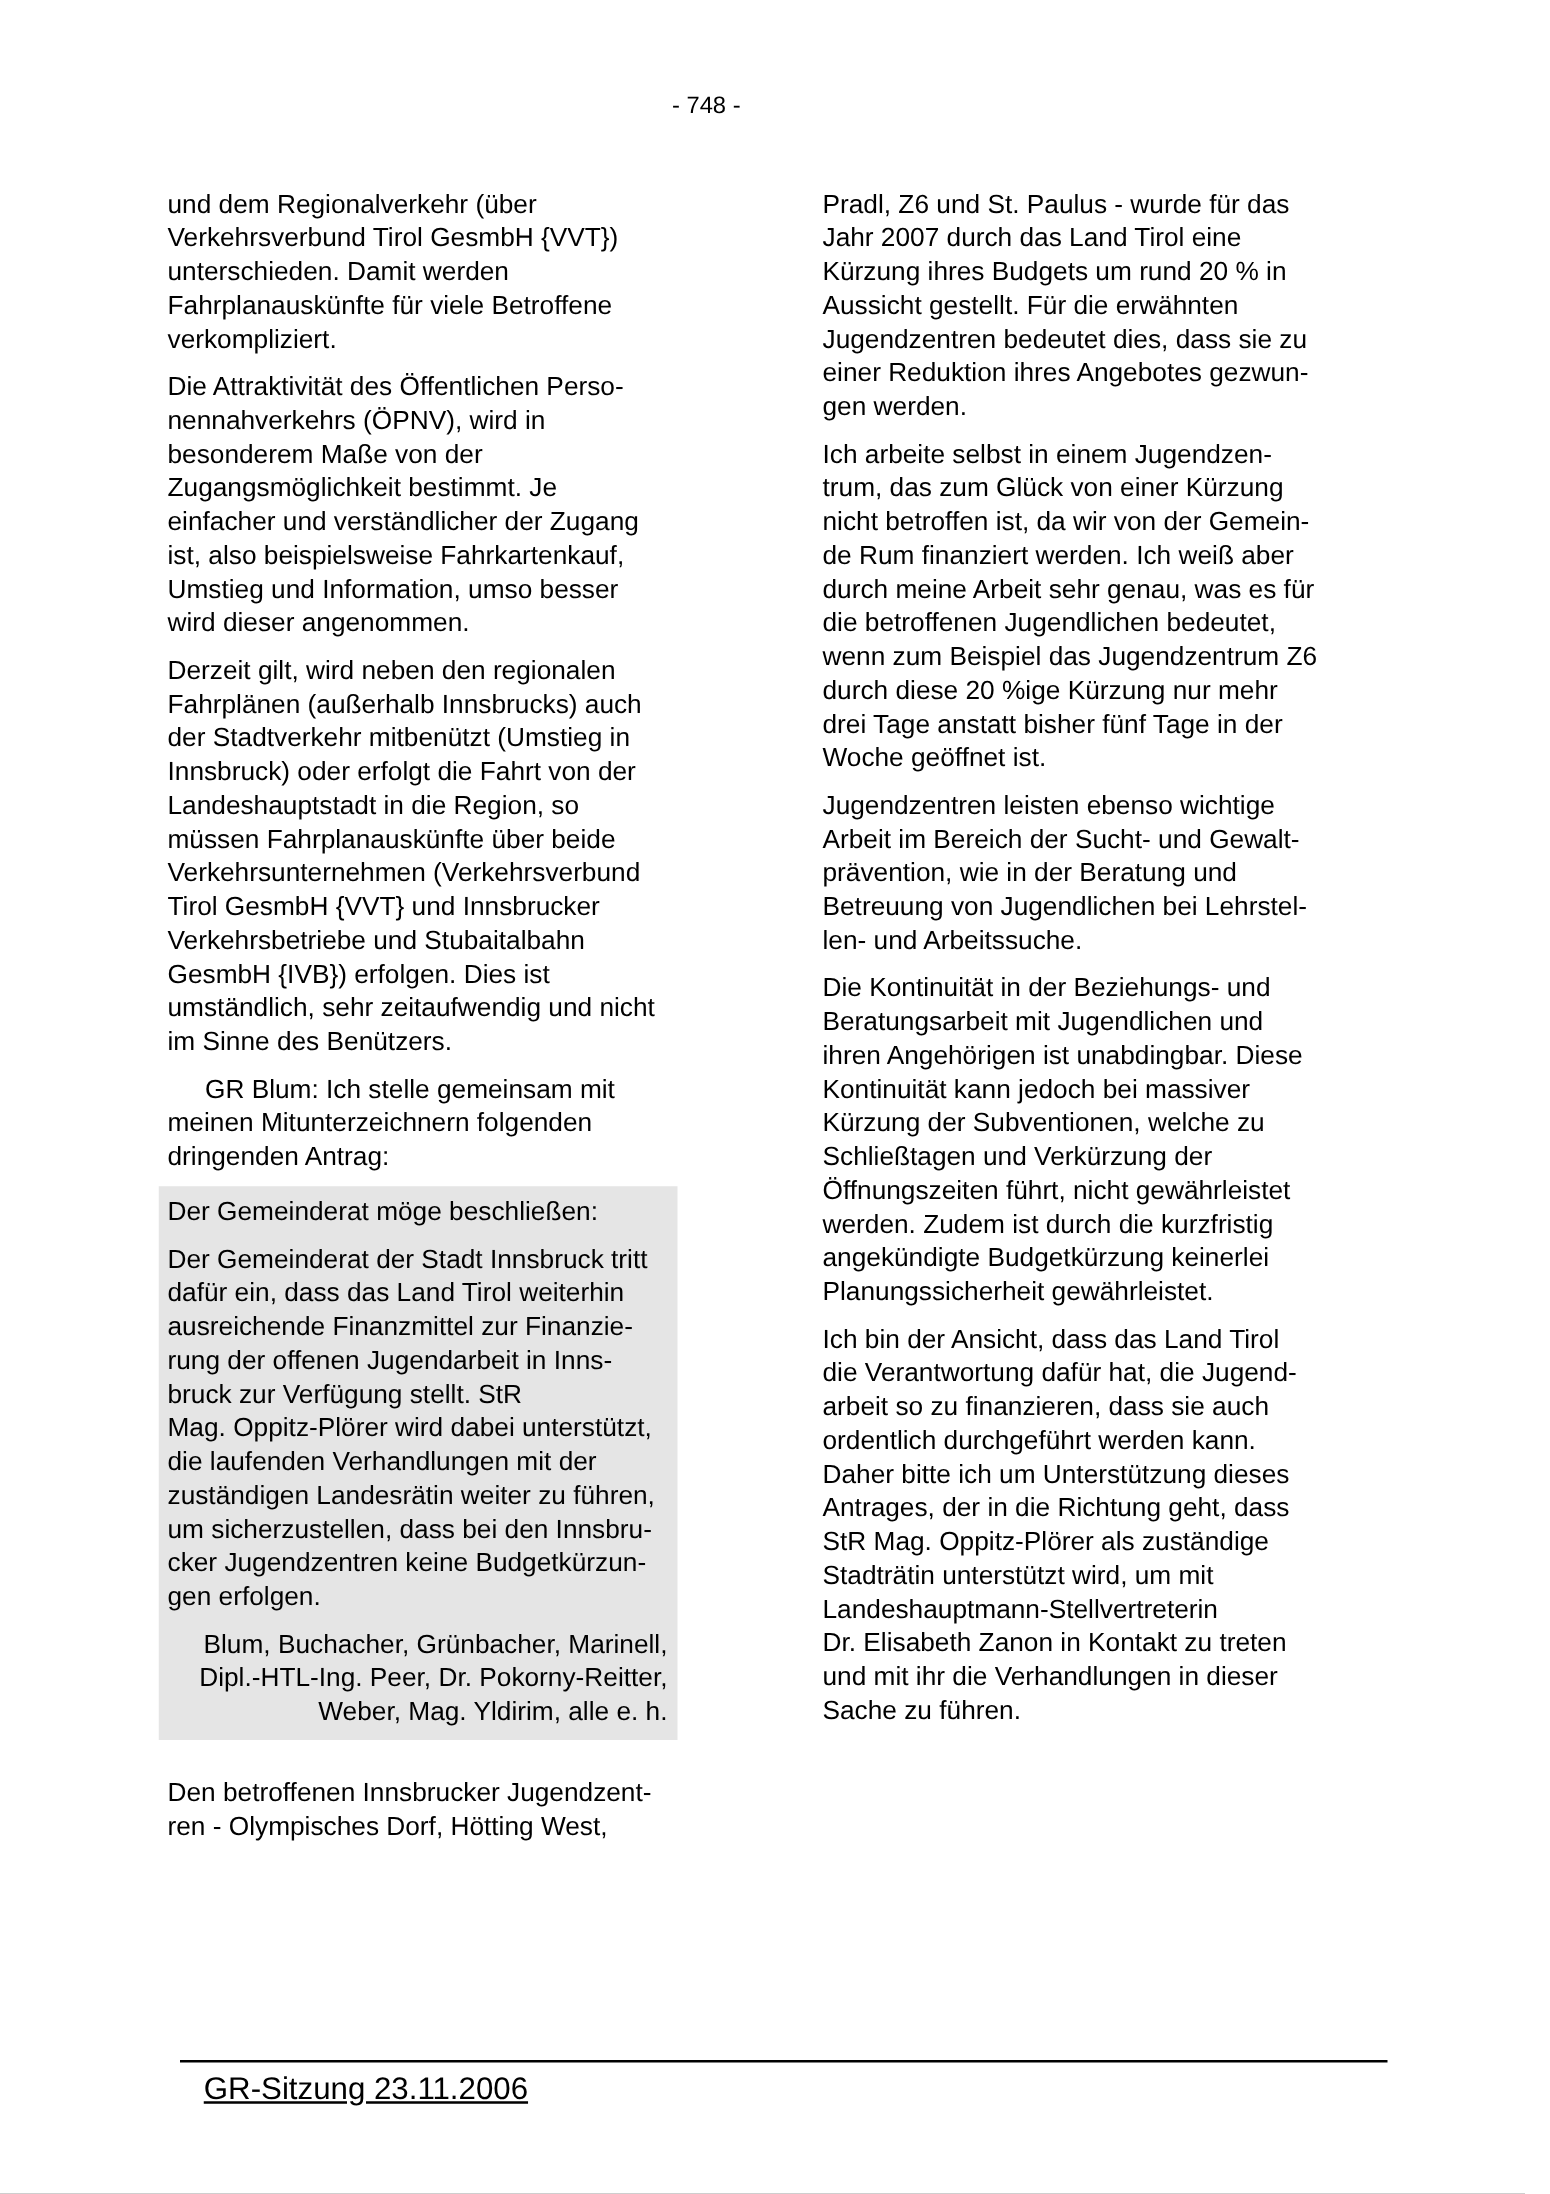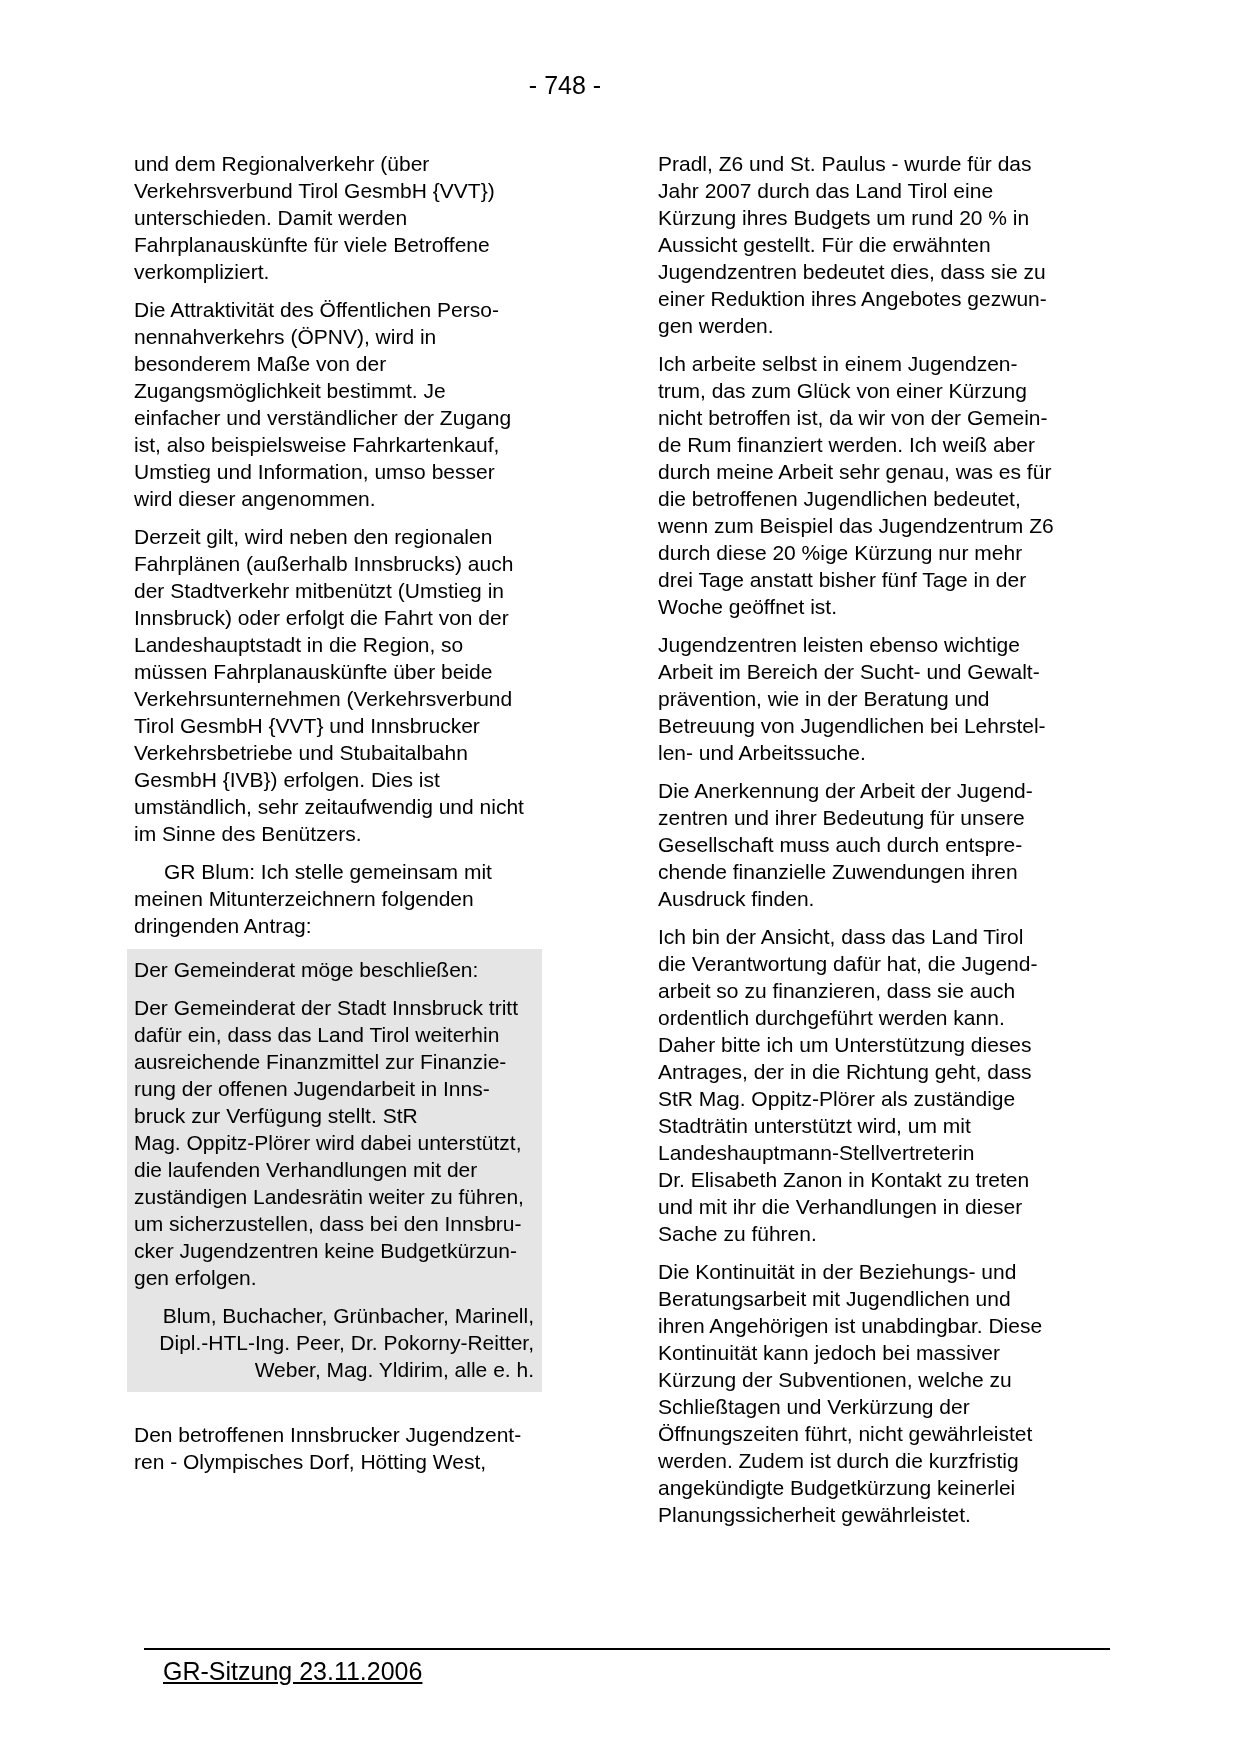--- a/index.html
+++ b/index.html
@@ -8,21 +8,21 @@
     width:1240px;height:1755px;
     margin:0 auto;
     background:#ffffff;
     color:#000000;
     font-family:"Liberation Sans","DejaVu Sans",sans-serif;
     font-size:21px;line-height:27px;
     overflow:hidden;
   }
   .page-number{
     position:absolute;top:74px;left:0;right:110px;
-    text-align:center;font-size:25px;line-height:22px;
+    text-align:center;font-size:19px;line-height:22px;
   }
   .col{position:absolute;top:150px;}
   .col-left{left:134px;width:400px;}
   .col-right{left:658px;width:404px;}
   .para{margin:0 0 11px 0;white-space:pre-line;}
   .section-head{display:flex;margin:50px 0 13px 0;font-weight:bold;}
   .section-num{width:76px;flex:0 0 76px;}
   .section-title{margin:0 0 14px 76px;font-weight:bold;white-space:pre-line;}
   .speaker-para{margin:0 0 10px 0;white-space:pre-line;}
   .speaker-name{font-weight:normal;margin-left:30px;}
@@ -119,45 +119,40 @@
 die betroffenen Jugendlichen bedeutet,
 wenn zum Beispiel das Jugendzentrum Z6
 durch diese 20 %ige Kürzung nur mehr
 drei Tage anstatt bisher fünf Tage in der
 Woche geöffnet ist.</p>
     <p class="para">Jugendzentren leisten ebenso wichtige
 Arbeit im Bereich der Sucht- und Gewalt-
 prävention, wie in der Beratung und
 Betreuung von Jugendlichen bei Lehrstel-
 len- und Arbeitssuche.</p>
-    <p class="para">Die Anerkennung der Arbeit der Jugend-
-zentren und ihrer Bedeutung für unsere
-Gesellschaft muss auch durch entspre-
-chende finanzielle Zuwendungen ihren
-Ausdruck finden.</p>
+    <p class="para">Die Kontinuität in der Beziehungs- und
+Beratungsarbeit mit Jugendlichen und
+ihren Angehörigen ist unabdingbar. Diese
+Kontinuität kann jedoch bei massiver
+Kürzung der Subventionen, welche zu
+Schließtagen und Verkürzung der
+Öffnungszeiten führt, nicht gewährleistet
+werden. Zudem ist durch die kurzfristig
+angekündigte Budgetkürzung keinerlei
+Planungssicherheit gewährleistet.</p>
     <p class="para">Ich bin der Ansicht, dass das Land Tirol
 die Verantwortung dafür hat, die Jugend-
 arbeit so zu finanzieren, dass sie auch
 ordentlich durchgeführt werden kann.
 Daher bitte ich um Unterstützung dieses
 Antrages, der in die Richtung geht, dass
 StR Mag. Oppitz-Plörer als zuständige
 Stadträtin unterstützt wird, um mit
 Landeshauptmann-Stellvertreterin
 Dr. Elisabeth Zanon in Kontakt zu treten
 und mit ihr die Verhandlungen in dieser
 Sache zu führen.</p>
-    <p class="para">Die Kontinuität in der Beziehungs- und
-Beratungsarbeit mit Jugendlichen und
-ihren Angehörigen ist unabdingbar. Diese
-Kontinuität kann jedoch bei massiver
-Kürzung der Subventionen, welche zu
-Schließtagen und Verkürzung der
-Öffnungszeiten führt, nicht gewährleistet
-werden. Zudem ist durch die kurzfristig
-angekündigte Budgetkürzung keinerlei
-Planungssicherheit gewährleistet.</p>
   </div>
 
   <div class="footer-rule"></div>
   <div class="footer-text">GR-Sitzung 23.11.2006</div>
 
 </div>
 
 </body></html>

